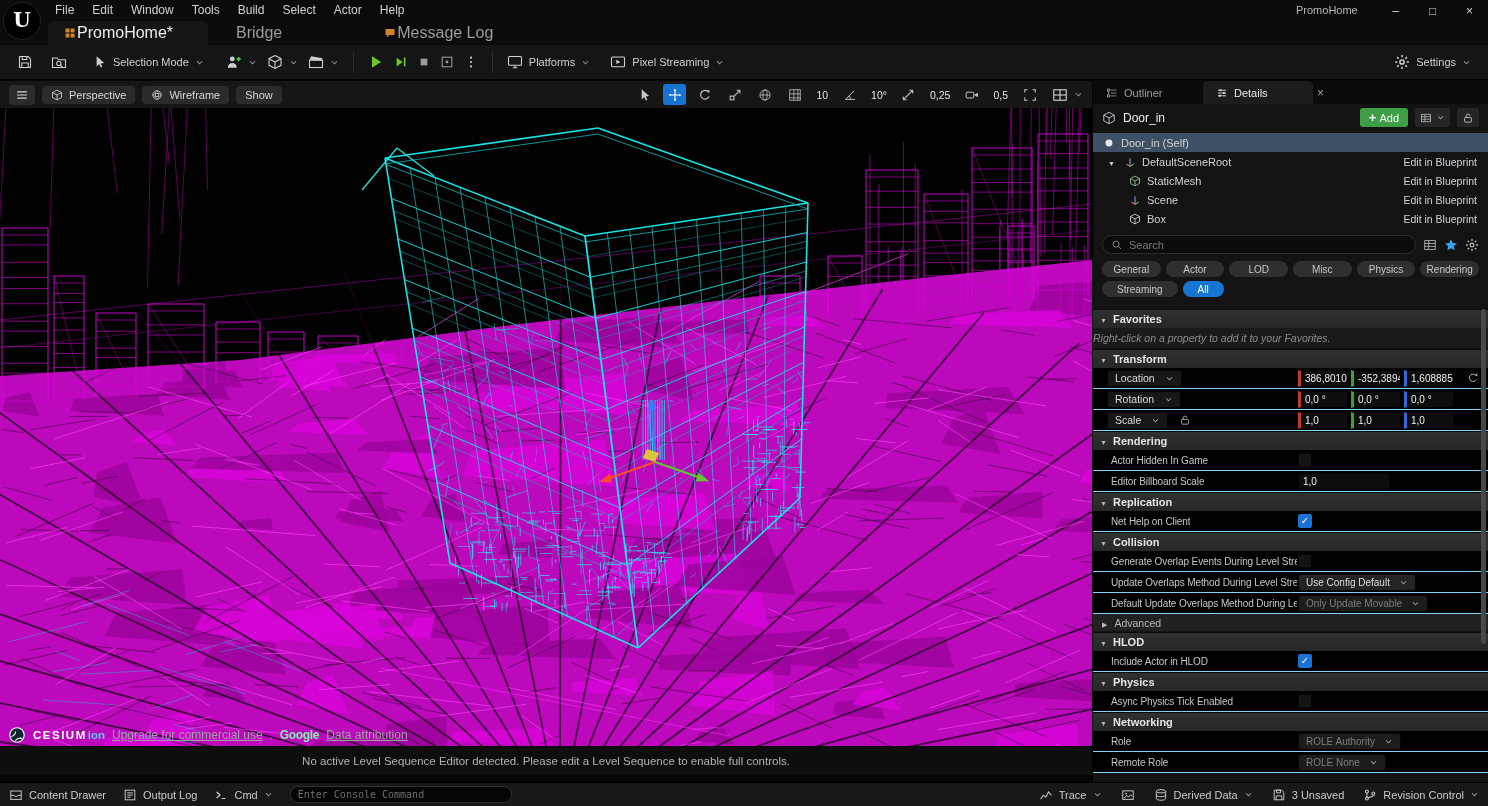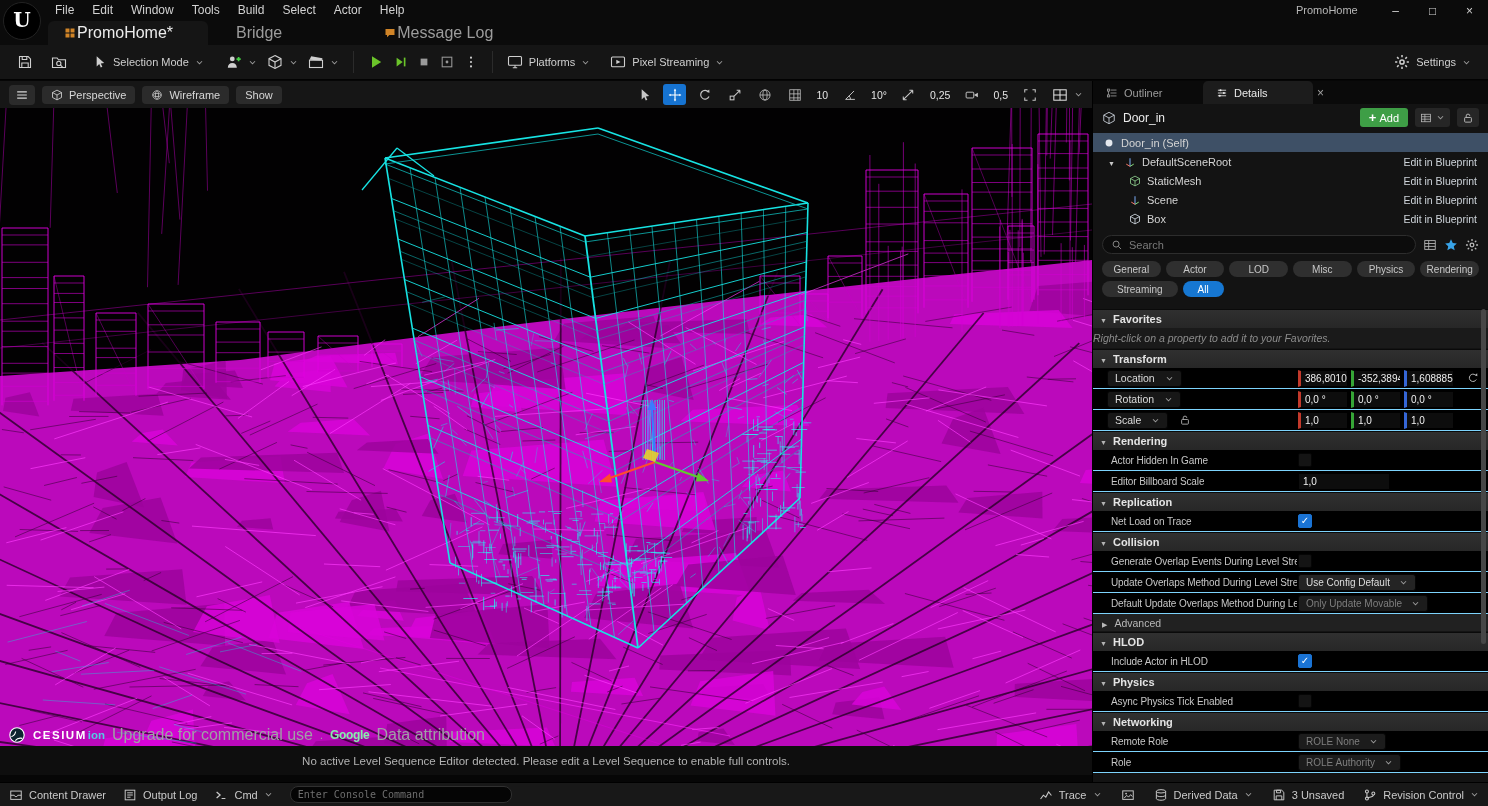--- a/index.html
+++ b/index.html
@@ -35,21 +35,21 @@
 .vbtn{background:#2b2b2b;border-radius:4px;padding:3px 9px;display:flex;gap:6px;align-items:center;color:#d8d8d8;font-size:11px}
 .vbtn.sq{padding:3px 6px}
 .vtool{width:23px;height:21px;display:flex;align-items:center;justify-content:center;border-radius:3px;color:#c6c6c6}
 .vtool.active{background:#1673d1;color:#fff}
 .snapval{font-size:10.5px;color:#e4e4e4;padding:0 3px}
 #vp-canvas{position:absolute;left:0;top:27px;width:1092px;height:638px}
 #attribution{position:absolute;left:8px;top:644px;height:20px;display:flex;align-items:center;gap:7px;z-index:5}
 #cesium-brand{display:flex;align-items:center;gap:4px}
 #cesium-brand .ces{color:#fff;font-weight:bold;letter-spacing:1.5px;font-size:11.5px}
 #cesium-brand .ion{color:#56c8e8;font-weight:bold;font-size:11.5px;margin-left:-3px}
-.attr-link{color:#a0a0a6;font-size:16px;}
+.attr-link{color:#a0a0a6;font-size:12px;text-decoration:underline}
 .attr-dot{color:#a0a0a6;font-size:10.5px}
 #google-brand{color:#86efac;font-size:12px;font-weight:bold;letter-spacing:-0.3px}
 #vp-notice{position:absolute;left:0;top:665px;width:100%;height:29px;background:#0e0e0e;display:flex;align-items:center;justify-content:center;color:#b2b2b2;font-size:11.5px}
 
 #rpanel{position:absolute;left:1092px;top:81px;width:396px;height:701px;background:#131313;border-left:1px solid #000;overflow:hidden}
 #rp-tabs{height:23px;background:#0a0a0a;display:flex;align-items:flex-end}
 .rp-tab{height:23px;display:flex;align-items:center;gap:6px;padding:0 13px;color:#9c9c9c;font-size:11px;min-width:110px}
 .rp-tab.active{background:#1c1c1c;border-radius:5px 5px 0 0;color:#e8e8e8}
 #rp-close{margin-left:4px;margin-bottom:4px;color:#a0a0a0;font-size:12px}
 #rp-header{height:27px;display:flex;align-items:center;gap:7px;padding:0 9px}
@@ -1924,21 +1924,21 @@
       <span class="prop-ctrl">
           <span class="vbox wide">1,0</span>
         </span>
     </div>
 
     <div class="sec-h">
       <span class="sec-arrow"></span>
       <span>Replication</span>
     </div>
     <div class="prop-row">
-      <span class="prop-label">Net Load on Trace</span>
+      <span class="prop-label">Net Help on Client</span>
       <span class="prop-ctrl">
           <span class="cb checked"></span>
         </span>
     </div>
 
     <div class="sec-h">
       <span class="sec-arrow"></span>
       <span>Collision</span>
     </div>
     <div class="prop-row">
@@ -1998,45 +1998,45 @@
       <span class="prop-ctrl">
           <span class="cb"></span>
         </span>
     </div>
 
     <div class="sec-h">
       <span class="sec-arrow"></span>
       <span>Networking</span>
     </div>
     <div class="prop-row">
+      <span class="prop-label">Role</span>
+      <span class="prop-ctrl">
+        <span class="dd disabled">
+          <span>ROLE Authority</span>
+          <span class="chev">
+              <svg viewBox="0 0 16 16">
+                <path d="M3.5 5.8L8 10.3l4.5-4.5" fill="none" stroke="currentColor" stroke-width="1.8"></path>
+              </svg>
+            </span>
+        </span>
+      </span>
+    </div>
+    <div class="prop-row">
       <span class="prop-label">Remote Role</span>
       <span class="prop-ctrl">
         <span class="dd disabled">
           <span>ROLE None</span>
           <span class="chev">
               <svg viewBox="0 0 16 16">
                 <path d="M3.5 5.8L8 10.3l4.5-4.5" fill="none" stroke="currentColor" stroke-width="1.8"></path>
               </svg>
             </span>
         </span>
       </span>
     </div>
-    <div class="prop-row">
-      <span class="prop-label">Role</span>
-      <span class="prop-ctrl">
-        <span class="dd disabled">
-          <span>ROLE Authority</span>
-          <span class="chev">
-              <svg viewBox="0 0 16 16">
-                <path d="M3.5 5.8L8 10.3l4.5-4.5" fill="none" stroke="currentColor" stroke-width="1.8"></path>
-              </svg>
-            </span>
-        </span>
-      </span>
-    </div>
   </div>
 
   <div id="rp-scroll"></div>
 </div>
 
 <div id="statusbar">
   <span class="sb-item">
     <span class="ico">
         <svg viewBox="0 0 16 16">
           <g fill="none" stroke="currentColor" stroke-width="1.1">

